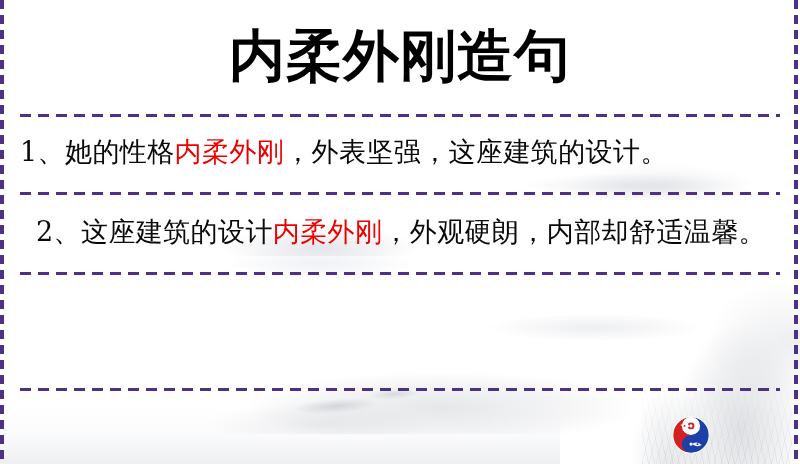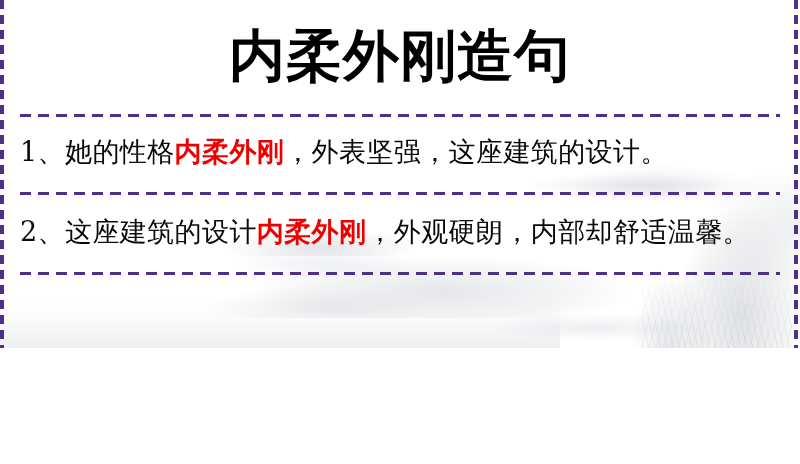--- a/index.html
+++ b/index.html
@@ -7,21 +7,21 @@
     padding: 0;
     background: #ffffff;
   }
   body {
     font-family: "Liberation Serif", "DejaVu Serif", serif;
   }
 
   #page {
     position: relative;
     width: 800px;
-    height: 348px;
+    height: 464px;
     background: #ffffff;
     overflow: hidden;
     box-sizing: border-box;
   }
 
   
   .wash {
     position: absolute;
     pointer-events: none;
     z-index: 0;
@@ -164,24 +164,24 @@
     z-index: 5;
     font-family: "DejaVu Serif", "Liberation Serif", serif;
     font-size: 27px;
     line-height: 40px;
     color: #0a0a0a;
     letter-spacing: 0.4px;
     text-align: left;
   }
   .sentence .kw {
     color: #ee0000;
-    font-weight: 700;
+    font-weight: 400;
   }
   .s1 { top: 132px; }
-  .s2 { top: 212px; }
+  .s2 { top: 212px; margin-left: 16px; }
   .s3 { top: 292px; }
 
   
   .watermark {
     position: absolute;
     left: 672px;
     top: 414px;
     height: 42px;
     display: flex;
     align-items: center;

